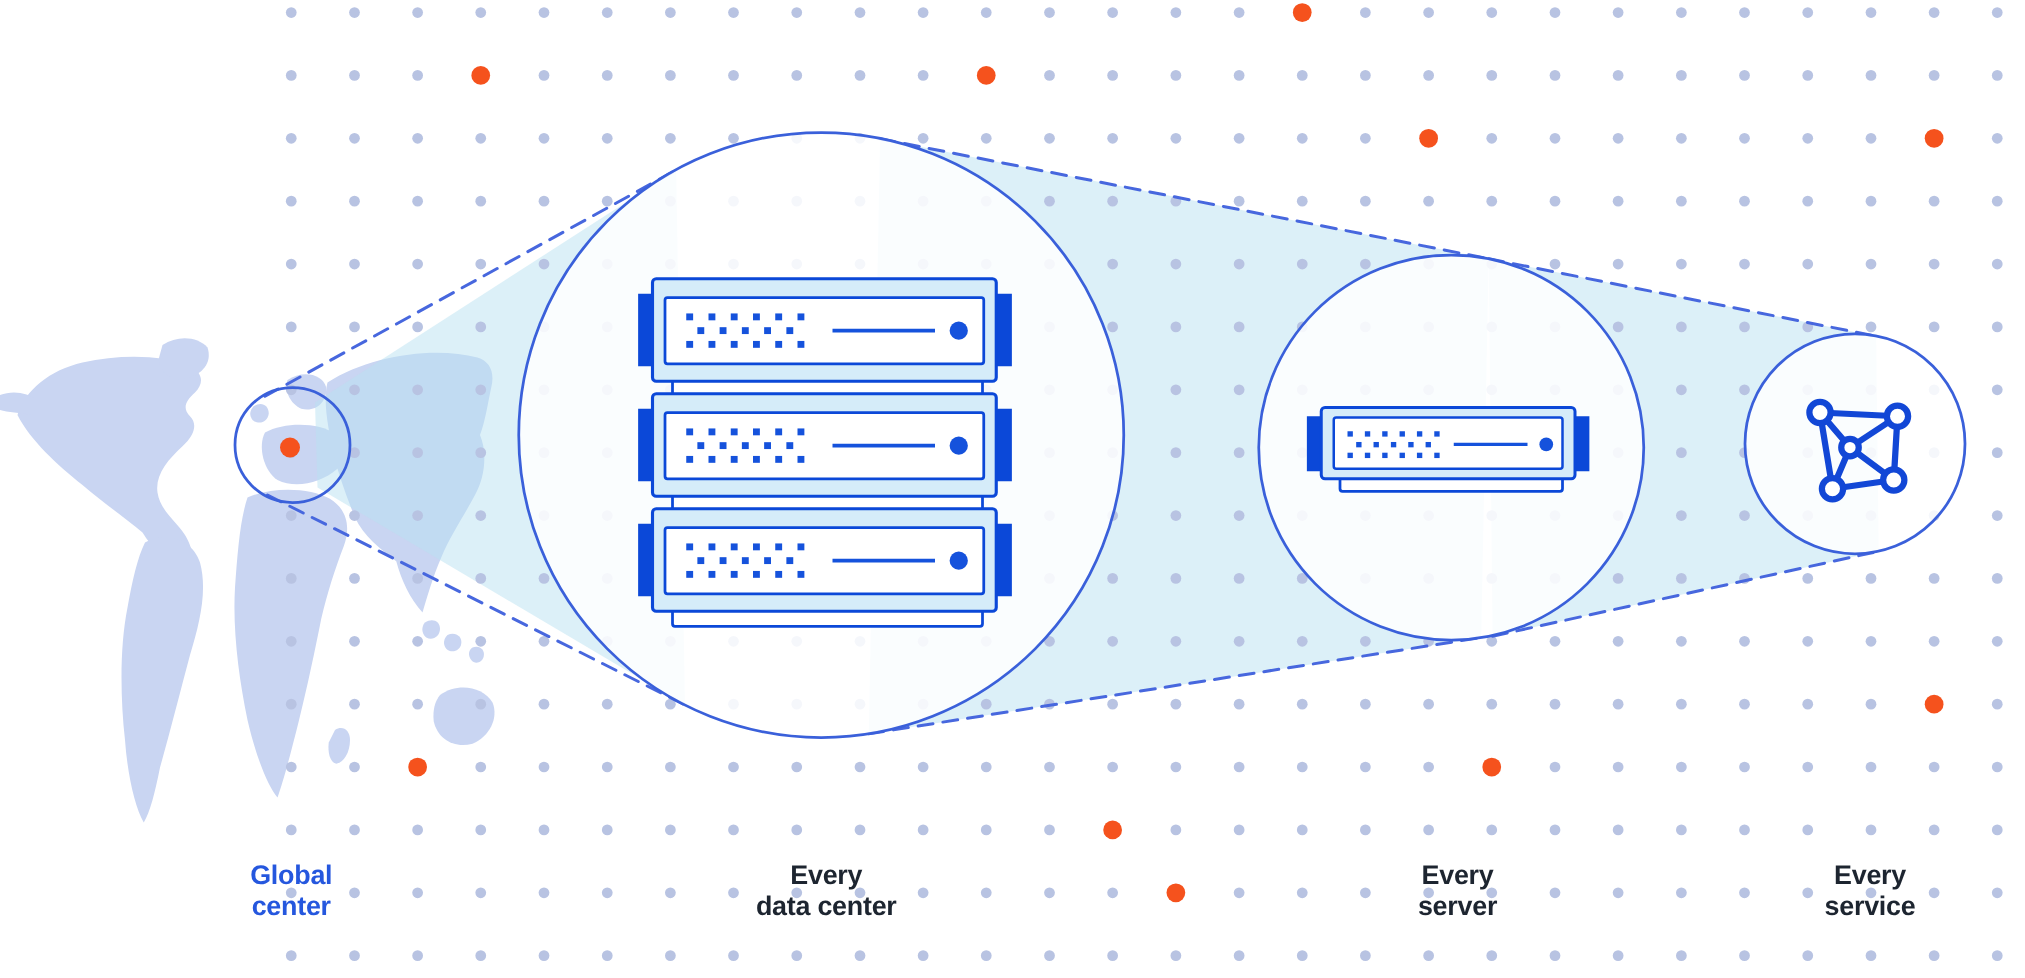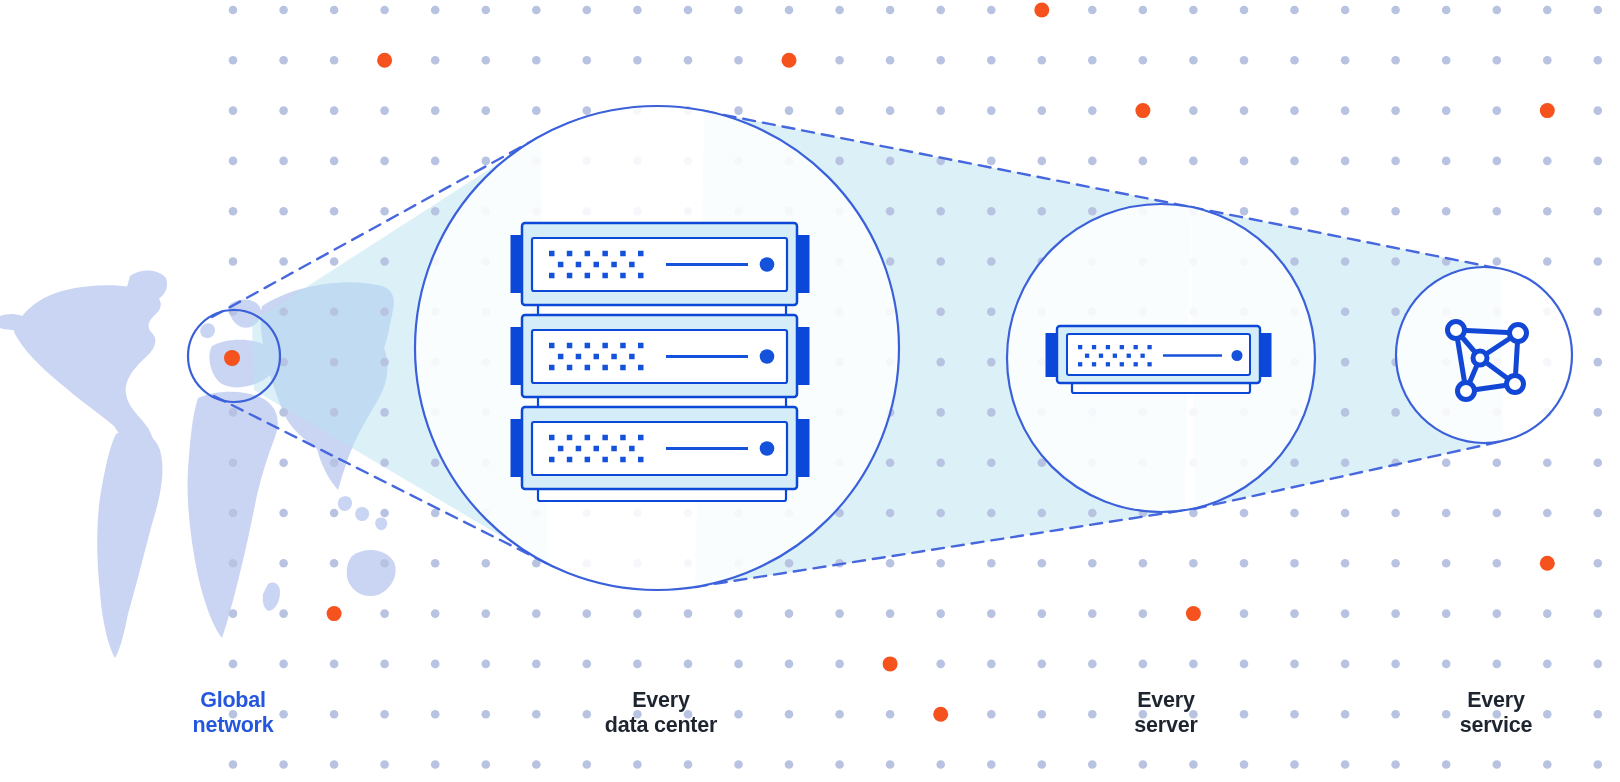--- a/index.html
+++ b/index.html
@@ -583,19 +583,19 @@
       <circle cx="1518" cy="333" r="8.5"></circle>
       <circle cx="1515" cy="384" r="8.5"></circle>
       <circle cx="1466" cy="391" r="8.5"></circle>
       <circle cx="1480" cy="358" r="7"></circle>
     </g>
   </g>
 </svg>
 </div>
 
 <div class="stage-label" style="left: 233px; color: rgb(37, 87, 222);">Global
-network</div>
+center</div>
 <div class="stage-label" style="left: 661px; color: rgb(29, 37, 48);">Every
 data center</div>
 <div class="stage-label" style="left: 1166px; color: rgb(29, 37, 48);">Every
 server</div>
 <div class="stage-label" style="left: 1496px; color: rgb(29, 37, 48);">Every
 service</div>
 
 </body></html>

